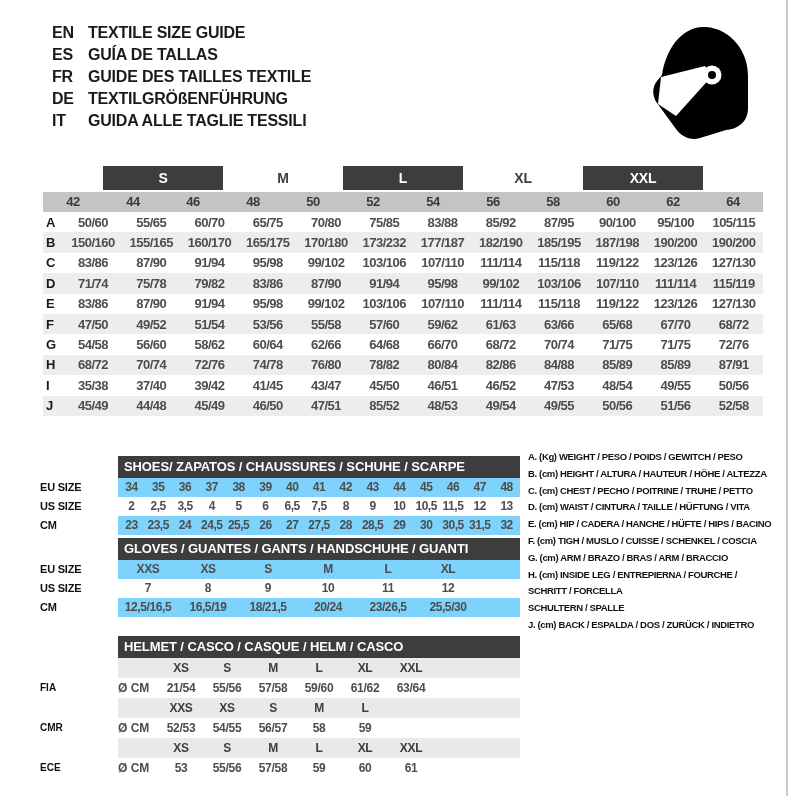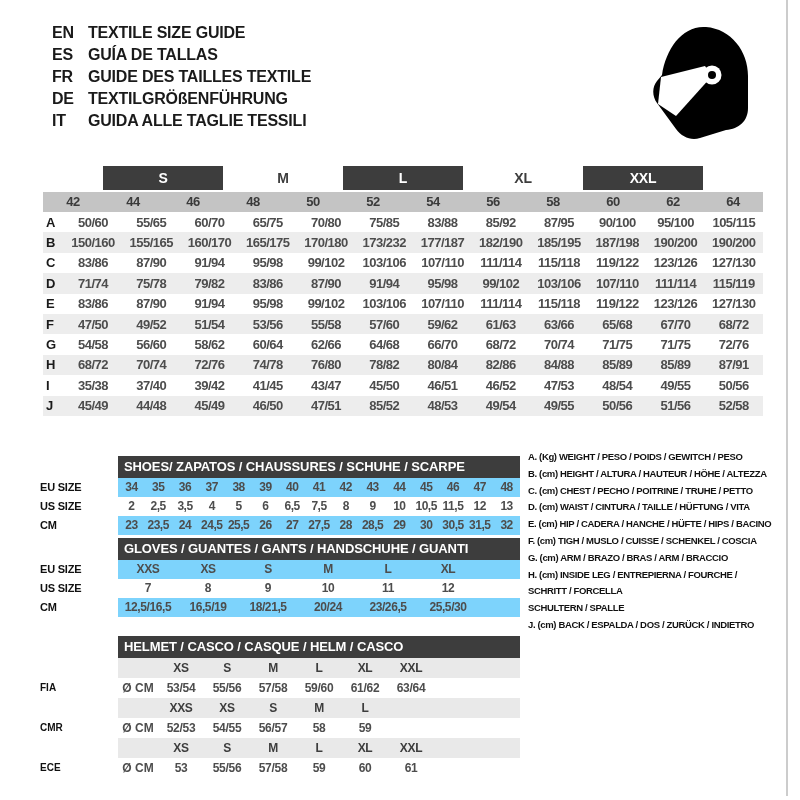--- a/index.html
+++ b/index.html
@@ -36,21 +36,21 @@
   .slabel{width:78px;font-weight:bold;font-size:11px;line-height:19px;color:#111111;letter-spacing:-0.2px}
   .scells{width:402px;display:flex}
   .scells.band{background:#7dd3fc}
   .scell{flex:1;text-align:center;font-weight:bold;font-size:12px;line-height:19px;color:#4d4d4d;letter-spacing:-0.5px}
   .gcell{width:60px;text-align:center;font-weight:bold;font-size:12px;line-height:19px;color:#4d4d4d;letter-spacing:-0.4px}
   .fill{flex:1}
   .hrow{display:flex;height:20px}
   .hlabel{width:78px;font-weight:bold;font-size:10px;line-height:20px;color:#111111}
   .hcells{width:402px;display:flex}
   .hcells.band{background:#e9e9e9}
-  .hunit{width:40px;text-align:center;font-weight:bold;font-size:12px;line-height:20px;color:#4d4d4d}
+  .hunit{width:40px;font-weight:bold;font-size:12px;line-height:20px;color:#4d4d4d}
   .hcell{width:46px;text-align:center;font-weight:bold;font-size:12px;line-height:20px;color:#4d4d4d;letter-spacing:-0.3px}
   .hcell.size{color:#3d3d3d}
   
   #legend{left:528px;top:449px;width:250px}
   .legline{white-space:nowrap;font-weight:bold;font-size:9.5px;line-height:16.8px;color:#111111;letter-spacing:-0.35px}
   
   #helmet-icon{left:648px;top:24px}
 </style>
 </head>
 <body>
@@ -388,21 +388,21 @@
             <span class="hcell size">L</span>
             <span class="hcell size">XL</span>
             <span class="hcell size">XXL</span>
             <span class="fill"></span>
           </div>
         </div>
         <div class="hrow">
           <span class="hlabel">FIA</span>
           <div class="hcells">
             <span class="hunit">Ø CM</span>
-            <span class="hcell">53/54</span>
+            <span class="hcell">21/54</span>
             <span class="hcell">55/56</span>
             <span class="hcell">57/58</span>
             <span class="hcell">59/60</span>
             <span class="hcell">61/62</span>
             <span class="hcell">63/64</span>
             <span class="fill"></span>
           </div>
         </div>
         <div class="hrow">
           <span class="hlabel"></span>

